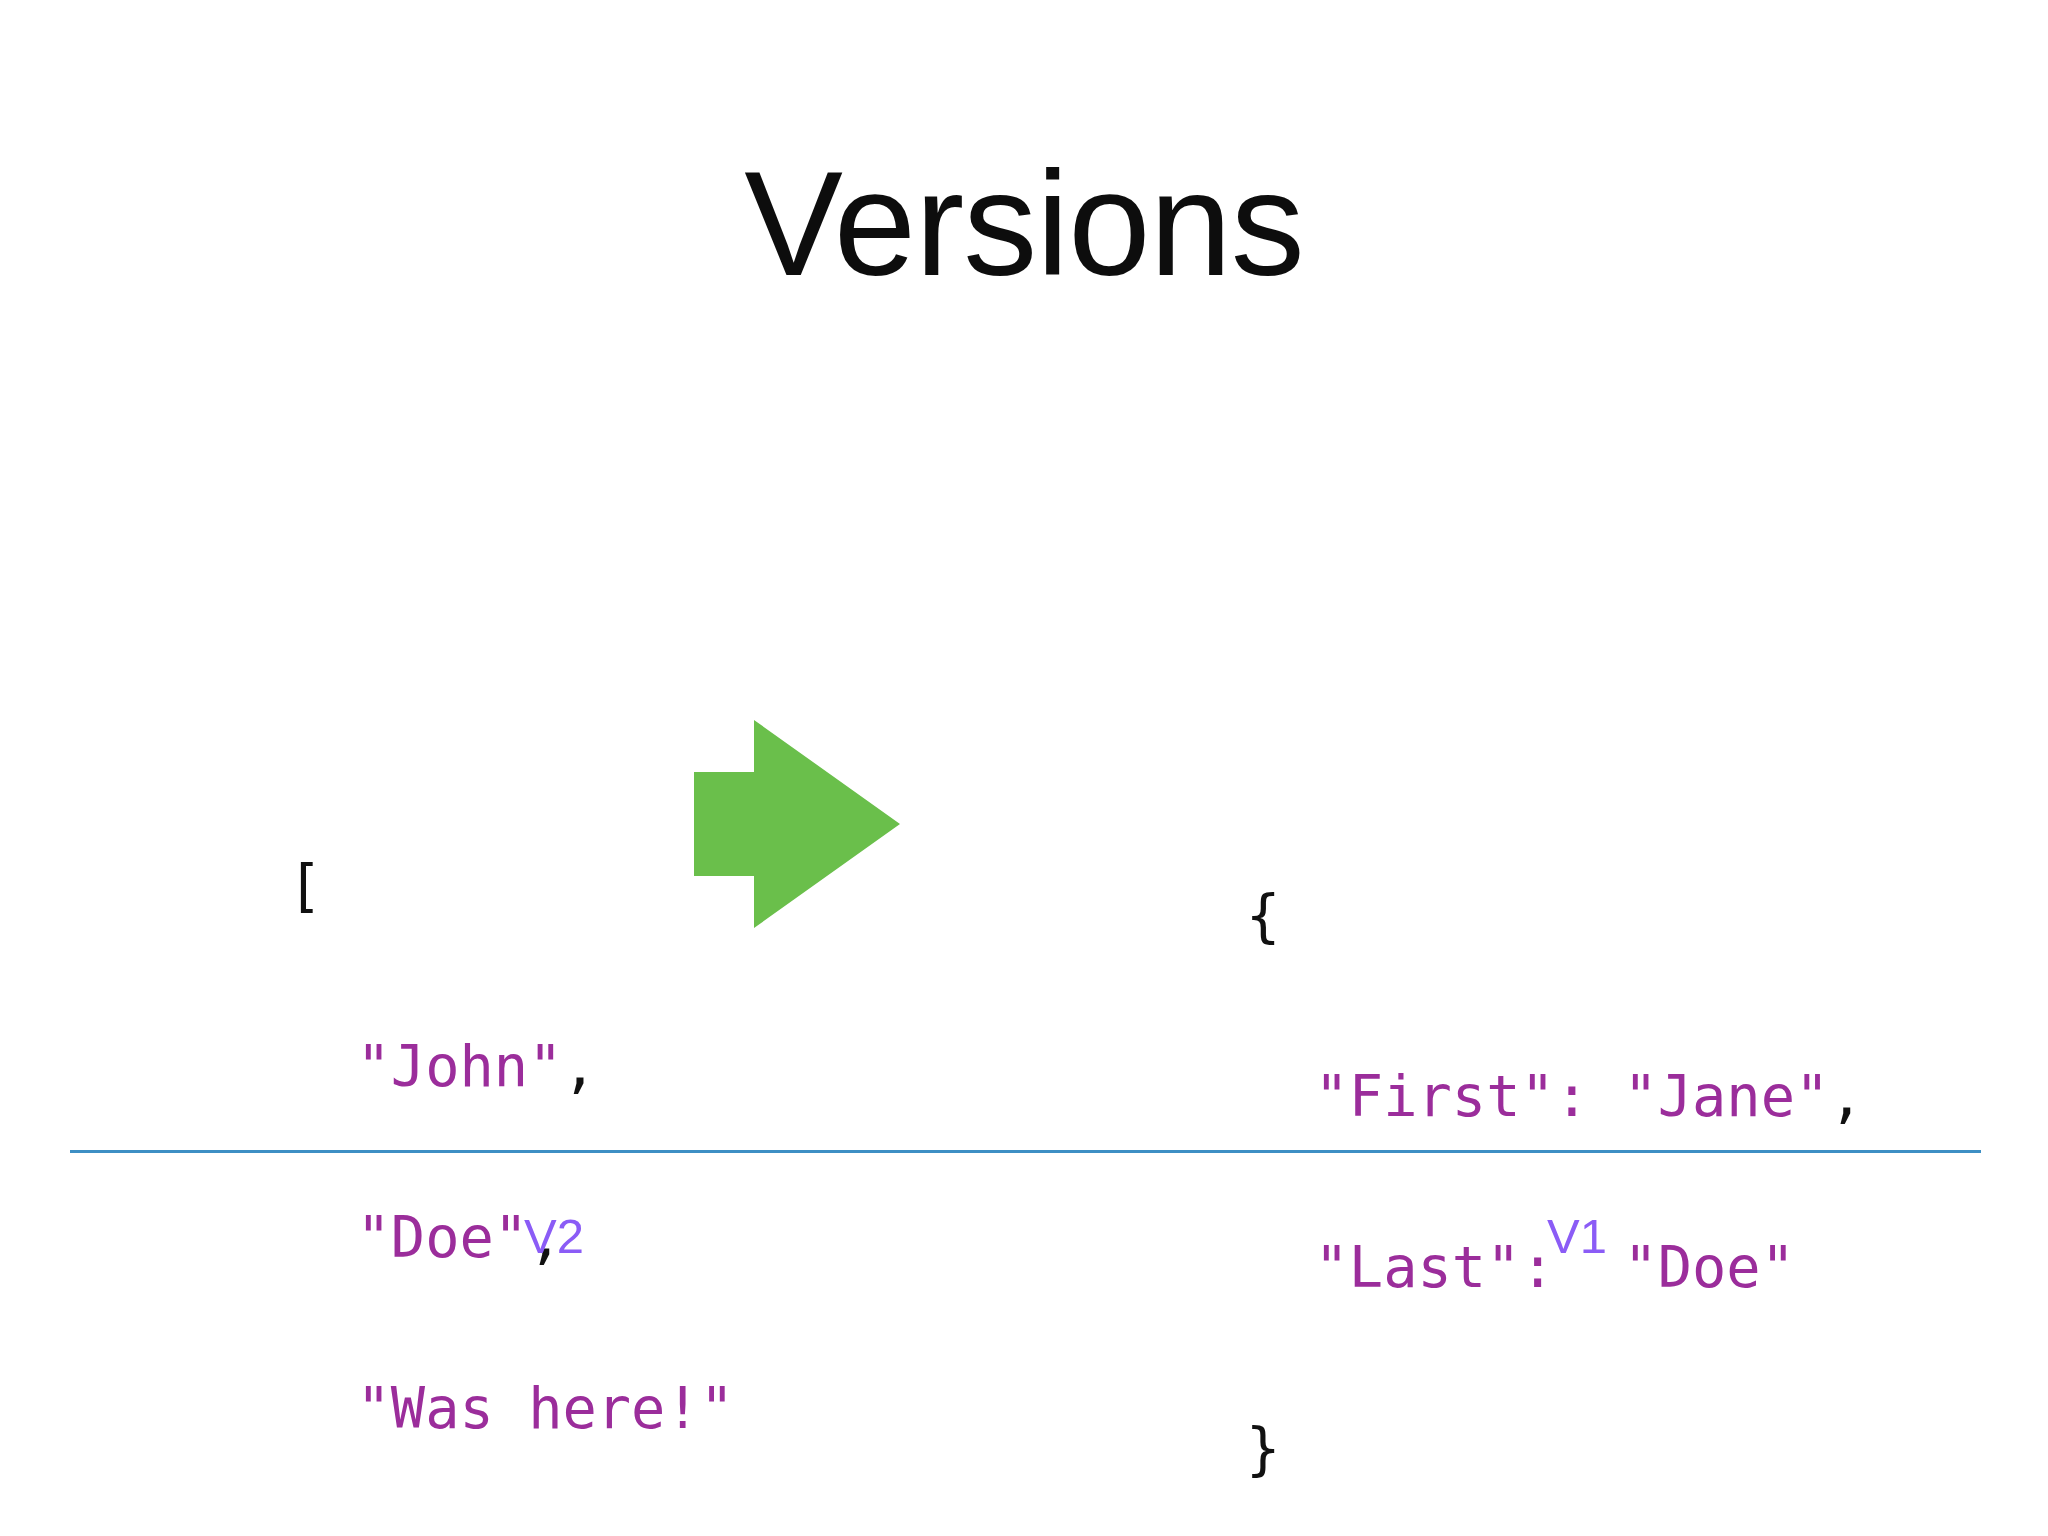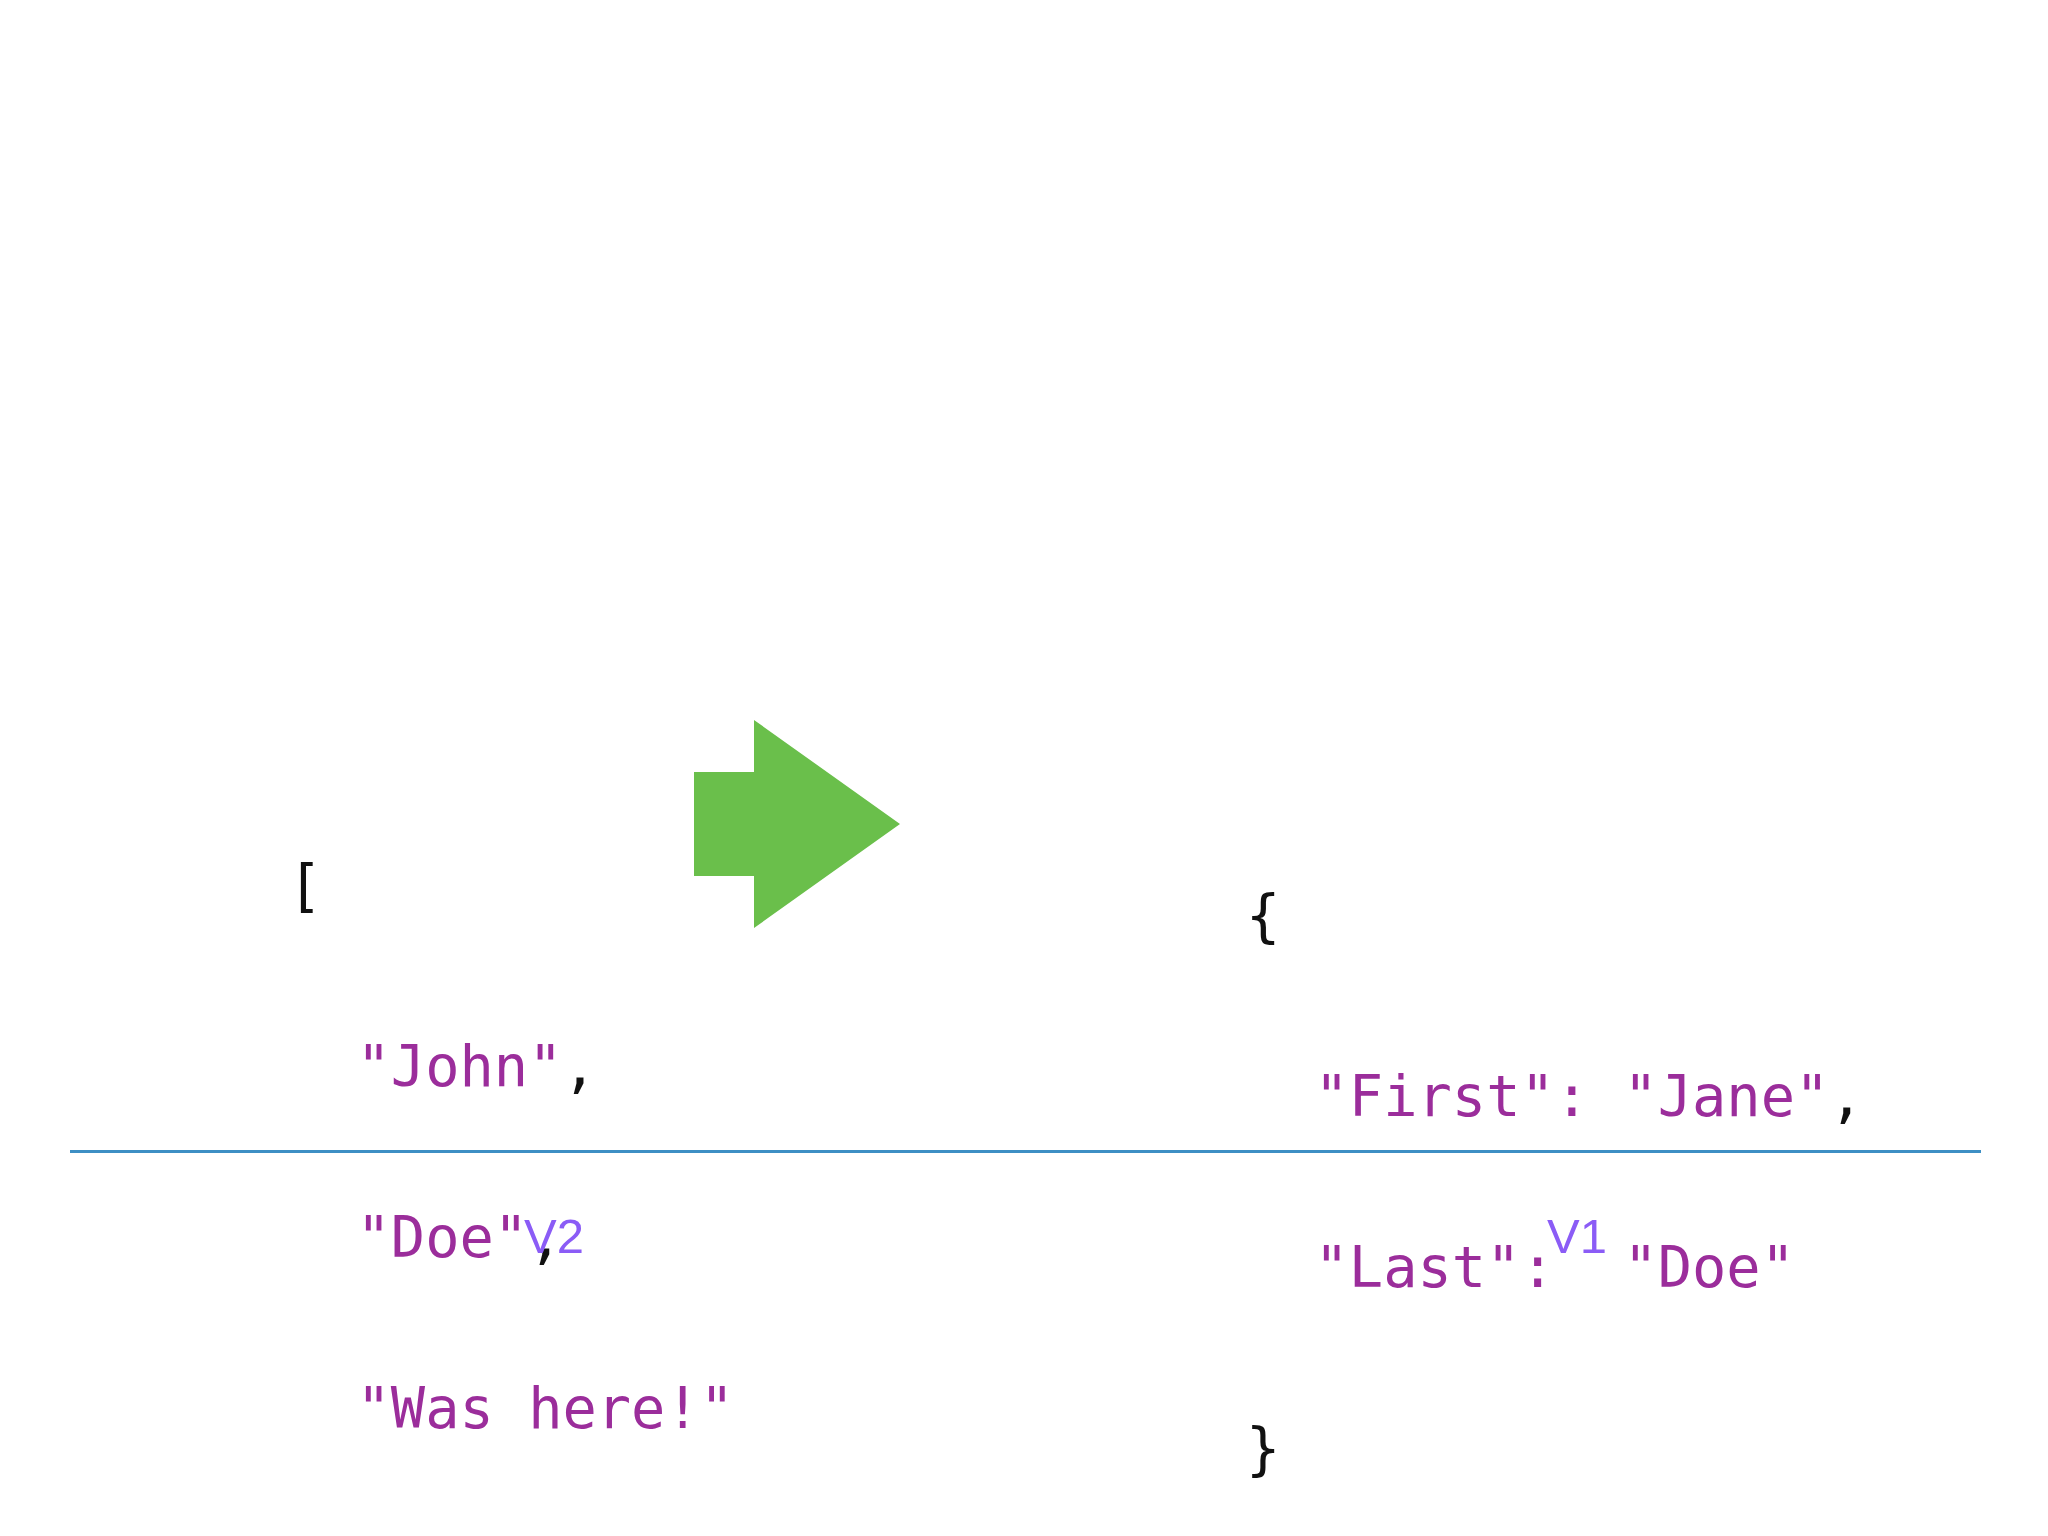--- a/index.html
+++ b/index.html
@@ -104,20 +104,21 @@
     text-align: right;
   }
   #label-v2 { left: 524px; }
   #label-v1 { left: 1547px; }
 </style>
 </head>
 <body>
 
 <div class="slide" style="background: rgb(255, 255, 255);">
 
+  <div class="slide-title" style="color: rgb(13, 13, 13);">Versions</div>
 
   <div class="code-block" id="code-v2">
     <div class="line line-open">
       <span class="punct" style="color: rgb(17, 17, 17);">[</span>
     </div>
     <div class="line">
       <span class="punct" style="color: rgb(17, 17, 17);">  </span><span class="str" style="color: rgb(155, 45, 155);">"John"</span><span class="punct" style="color: rgb(17, 17, 17);">,</span>
     </div>
     <div class="line">
       <span class="punct" style="color: rgb(17, 17, 17);">  </span><span class="str" style="color: rgb(155, 45, 155);">"Doe"</span><span class="punct" style="color: rgb(17, 17, 17);">,</span>

